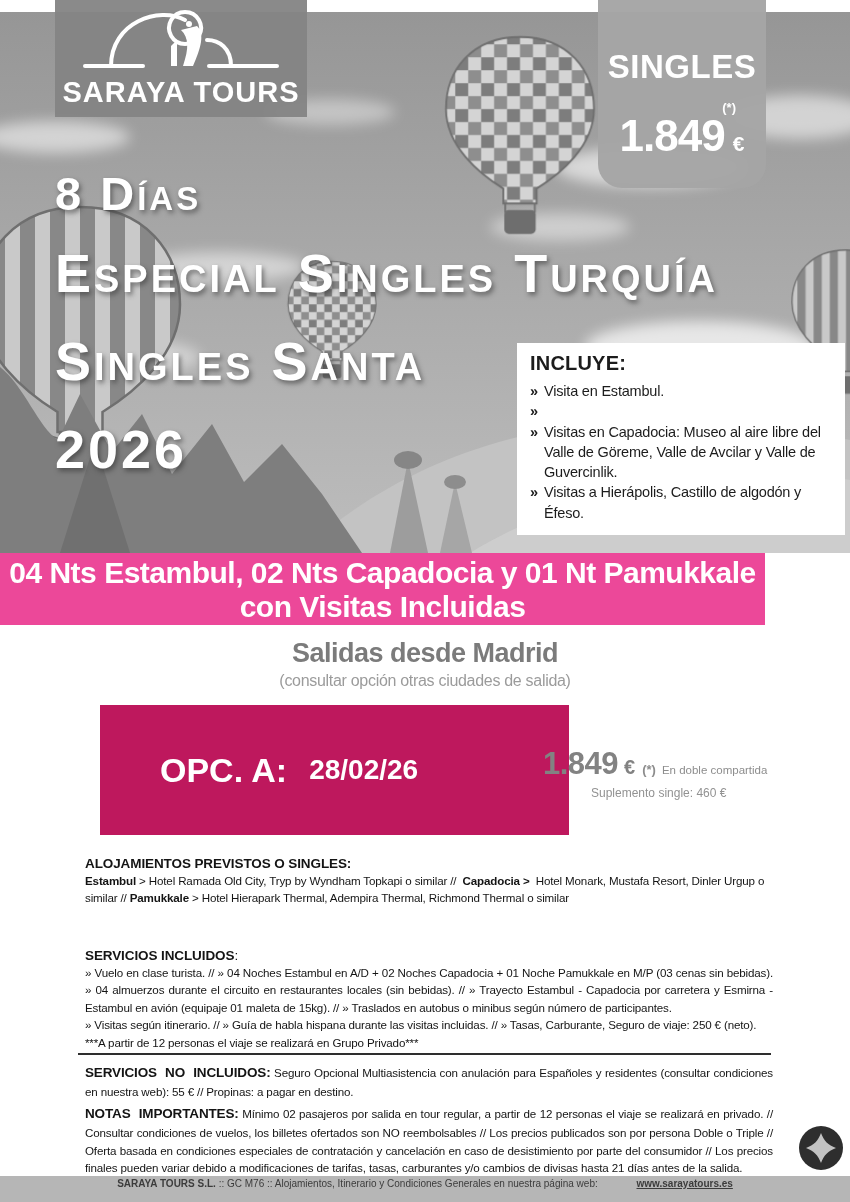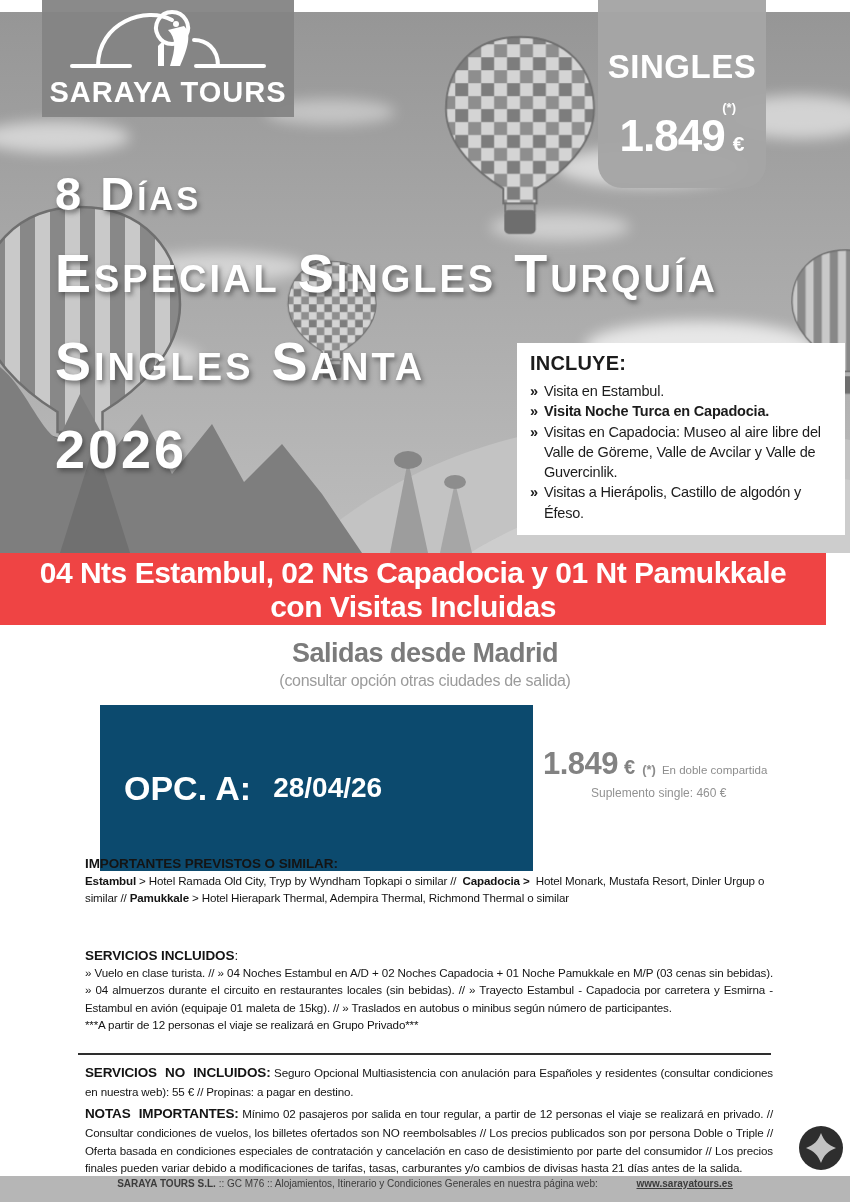--- a/index.html
+++ b/index.html
@@ -3,21 +3,21 @@
 <meta charset="utf-8">
 <style>
   html,body{margin:0;padding:0;background:#e8e8e8;}
   .page{position:relative;width:850px;height:1202px;background:#ffffff;margin:0 auto;
         font-family:"Liberation Sans", sans-serif;overflow:hidden;}
 
   
   .hero{position:absolute;left:0;top:12px;width:850px;height:541px;}
 
   
-  .logo-box{position:absolute;left:42px;top:0;width:252px;height:117px;
+  .logo-box{position:absolute;left:55px;top:0;width:252px;height:117px;
             background:rgba(132,132,132,.95);display:flex;flex-direction:column;
             align-items:center;justify-content:flex-start;}
   .brand-name{color:#fff;font-weight:bold;font-size:29px;letter-spacing:1px;margin-top:-4px;
               white-space:nowrap;}
 
   
   .singles-badge{position:absolute;left:598px;top:0;width:168px;height:188px;
                  background:rgba(165,165,165,.97);border-radius:0 0 24px 24px;color:#fff;}
   .singles-label{text-align:center;font-weight:bold;font-size:33px;margin-top:48px;letter-spacing:.5px;}
   .singles-ast{text-align:right;font-weight:bold;font-size:13px;margin:14px 30px 0 0;}
@@ -35,32 +35,32 @@
 
   
   .incluye{position:absolute;left:517px;top:343px;width:328px;background:#fff;
            padding:9px 6px 12px 13px;box-sizing:border-box;color:#1c1c1c;}
   .incluye h3{margin:0 0 6px 0;font-size:20px;letter-spacing:.2px;}
   .inc-item{display:flex;font-size:14.5px;line-height:1.4;letter-spacing:-0.2px;}
   .inc-item .mk{flex:0 0 14px;font-weight:bold;}
   .inc-item.bold .tx{font-weight:bold;}
 
   
-  .banner{position:absolute;left:0;top:553px;width:826px;height:72px;background:#ef4444;
+  .banner{position:absolute;left:0;top:553px;width:765px;height:72px;background:#ec4899;
           color:#fff;text-align:center;font-weight:bold;font-size:30px;line-height:34px;
           letter-spacing:-0.5px;padding-top:3px;box-sizing:border-box;}
 
   
   .salidas{position:absolute;left:0;top:638px;width:850px;text-align:center;}
   .salidas .st{color:#7b7b7b;font-weight:bold;font-size:27px;letter-spacing:-0.5px;}
   .salidas .ss{color:#9b9b9b;font-size:16px;margin-top:3px;letter-spacing:-0.3px;}
 
   
-  .opc-box{position:absolute;left:100px;top:705px;width:433px;height:166px;background:#0c4a6e;
-           display:flex;align-items:center;color:#fff;}
+  .opc-box{position:absolute;left:100px;top:705px;width:433px;height:130px;background:#be185d;
+           display:flex;align-items:center;color:#fff;padding-left:36px;}
   .opc-box .lbl{font-weight:bold;font-size:34px;margin-left:24px;}
   .opc-box .dt{font-weight:bold;font-size:28px;margin-left:22px;}
   .price-block{position:absolute;left:543px;top:746px;width:300px;color:#828282;}
   .pb-row{display:flex;align-items:baseline;}
   .pb-row .amt{font-weight:bold;font-size:31px;letter-spacing:-0.5px;}
   .pb-row .cur{font-weight:bold;font-size:20px;margin-left:6px;}
   .pb-row .ast{font-weight:bold;font-size:13px;margin-left:7px;color:#8d8d8d;}
   .pb-row .cond{font-size:11.5px;margin-left:6px;color:#8d8d8d;}
   .pb-sup{font-size:12px;color:#929292;margin:4px 0 0 48px;}
 
@@ -180,21 +180,20 @@
   <div class="big-title t4">2026</div>
 
   <div class="incluye">
     <h3>INCLUYE:</h3>
     <div class="inc-item">
       <span class="mk">»</span>
       <span class="tx">Visita en Estambul.</span>
     </div>
     <div class="inc-item bold">
       <span class="mk">»</span>
-      <span class="tx">Visita Noche Turca en Capadocia.</span>
     </div>
     <div class="inc-item">
       <span class="mk">»</span>
       <span class="tx">Visitas en Capadocia: Museo al aire libre del Valle de Göreme, Valle de Avcilar y Valle de Guvercinlik.</span>
     </div>
     <div class="inc-item">
       <span class="mk">»</span>
       <span class="tx">Visitas a Hierápolis, Castillo de algodón y Éfeso.</span>
     </div>
   </div>
@@ -204,40 +203,41 @@
     <div>con Visitas Incluidas</div>
   </div>
 
   <div class="salidas">
     <div class="st">Salidas desde Madrid</div>
     <div class="ss">(consultar opción otras ciudades de salida)</div>
   </div>
 
   <div class="opc-box">
     <span class="lbl">OPC. A:</span>
-    <span class="dt">28/04/26</span>
+    <span class="dt">28/02/26</span>
   </div>
   <div class="price-block">
     <div class="pb-row">
       <span class="amt">1.849</span>
       <span class="cur">€</span>
       <span class="ast">(*)</span>
       <span class="cond">En doble compartida</span>
     </div>
     <div class="pb-sup">Suplemento single: 460 €</div>
   </div>
 
   <div class="sec" style="top:856px">
-    <h4>IMPORTANTES PREVISTOS O SIMILAR:</h4>
+    <h4>ALOJAMIENTOS PREVISTOS O SINGLES:</h4>
     <div class="body-txt"><span class="b">Estambul</span><span> &gt; Hotel Ramada Old City, Tryp by Wyndham Topkapi o similar //  </span><span class="b">Capadocia &gt;</span><span>  Hotel Monark, Mustafa Resort, Dinler Urgup o similar // </span><span class="b">Pamukkale</span><span> &gt; Hotel Hierapark Thermal, Adempira Thermal, Richmond Thermal o similar</span></div>
   </div>
 
   <div class="sec" style="top:948px">
     <h4><span>SERVICIOS INCLUIDOS</span><span class="norm">:</span></h4>
     <div class="body-txt just">» Vuelo en clase turista. // » 04 Noches Estambul en A/D + 02 Noches Capadocia + 01 Noche Pamukkale en M/P (03 cenas sin bebidas). » 04 almuerzos durante el circuito en restaurantes locales (sin bebidas). // » Trayecto Estambul - Capadocia por carretera y Esmirna - Estambul en avión (equipaje 01 maleta de 15kg). // » Traslados en autobus o minibus según número de participantes.</div>
+    <div class="body-txt">» Visitas según itinerario. // » Guía de habla hispana durante las visitas incluidas. // » Tasas, Carburante, Seguro de viaje: 250 € (neto).</div>
     <div class="body-txt">***A partir de 12 personas el viaje se realizará en Grupo Privado***</div>
   </div>
 
   <div class="rule"></div>
 
   <div class="sec" style="top:1063px">
     <div class="body-txt just"><span class="inline-h">SERVICIOS  NO  INCLUIDOS:</span><span> Seguro Opcional Multiasistencia con anulación para Españoles y residentes (consultar condiciones en nuestra web): 55 € // Propinas: a pagar en destino.</span></div>
   </div>
 
   <div class="sec" style="top:1104px">

